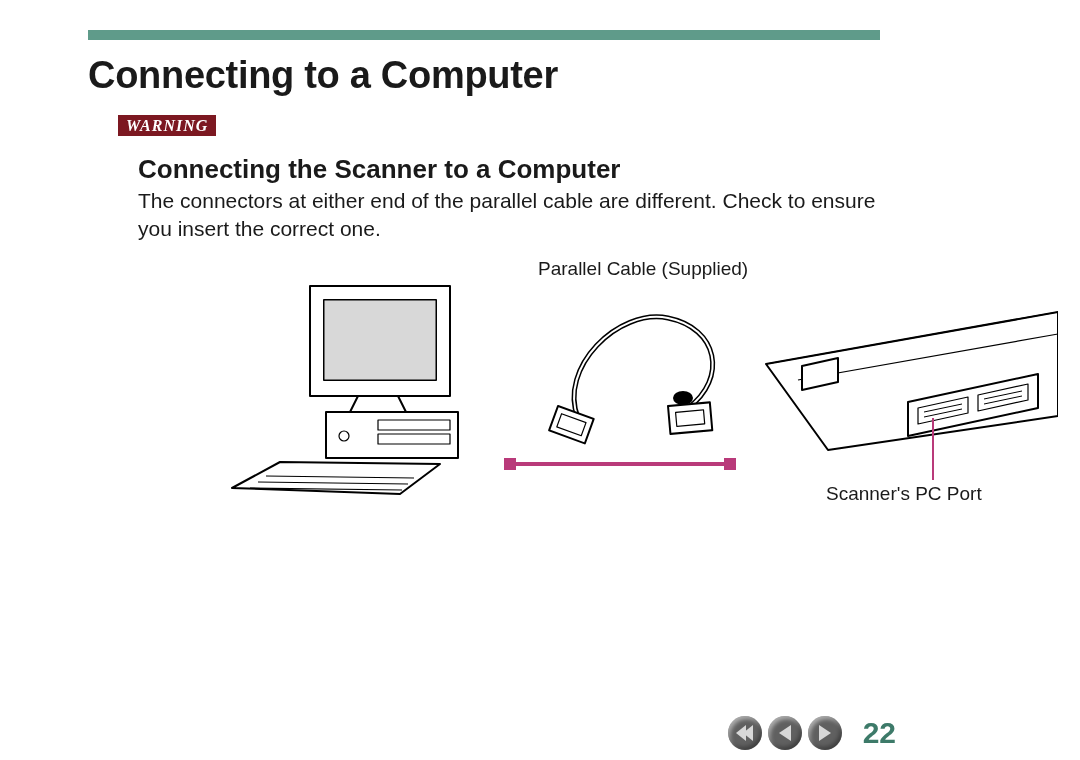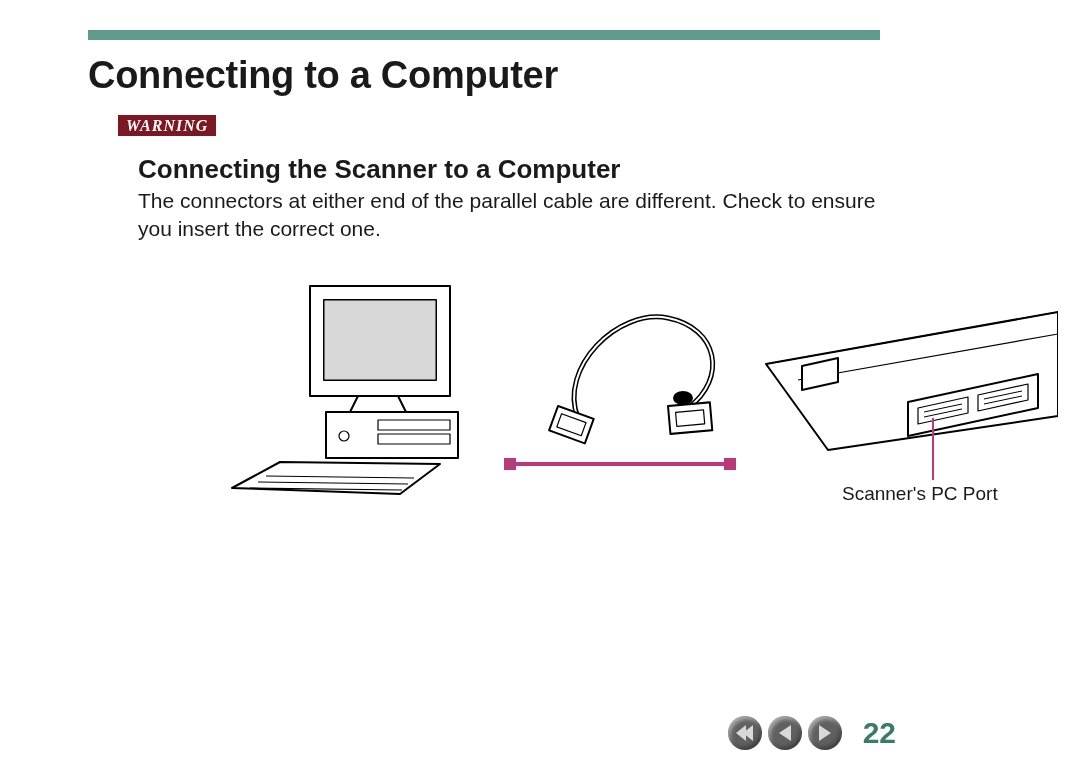--- a/index.html
+++ b/index.html
@@ -159,21 +159,22 @@
 
   <div class="warning-row">
     <span class="warning-tag">WARNING</span>
   </div>
 
   <h2 class="h2">Connecting the Scanner to a Computer</h2>
   <p class="body2">The connectors at either end of the parallel cable are different. Check to ensure you insert the correct one.</p>
 
   <div class="figure">
 
-    <span class="label" style="left:674px; top:225px;">Scanner's PC Port</span>
+    <span class="label" style="left:370px; top:0px;">Parallel Cable (Supplied)</span>
+    <span class="label" style="left:658px; top:225px;">Scanner's PC Port</span>
 
     <svg class="illus" style="left:60px; top:20px;" width="250" height="230" viewBox="0 0 250 230" role="img" aria-label="Desktop computer with CRT monitor and keyboard (line art)">
 
       <rect class="lineart" x="82" y="8" width="140" height="110"></rect>
       <rect class="lineart" x="96" y="22" width="112" height="80"></rect>
       <rect class="shade" x="96" y="22" width="112" height="80"></rect>
 
       <path class="lineart" d="M130 118 h40 l8 16 h-56 z"></path>
 
       <rect class="lineart" x="98" y="134" width="132" height="46"></rect>

